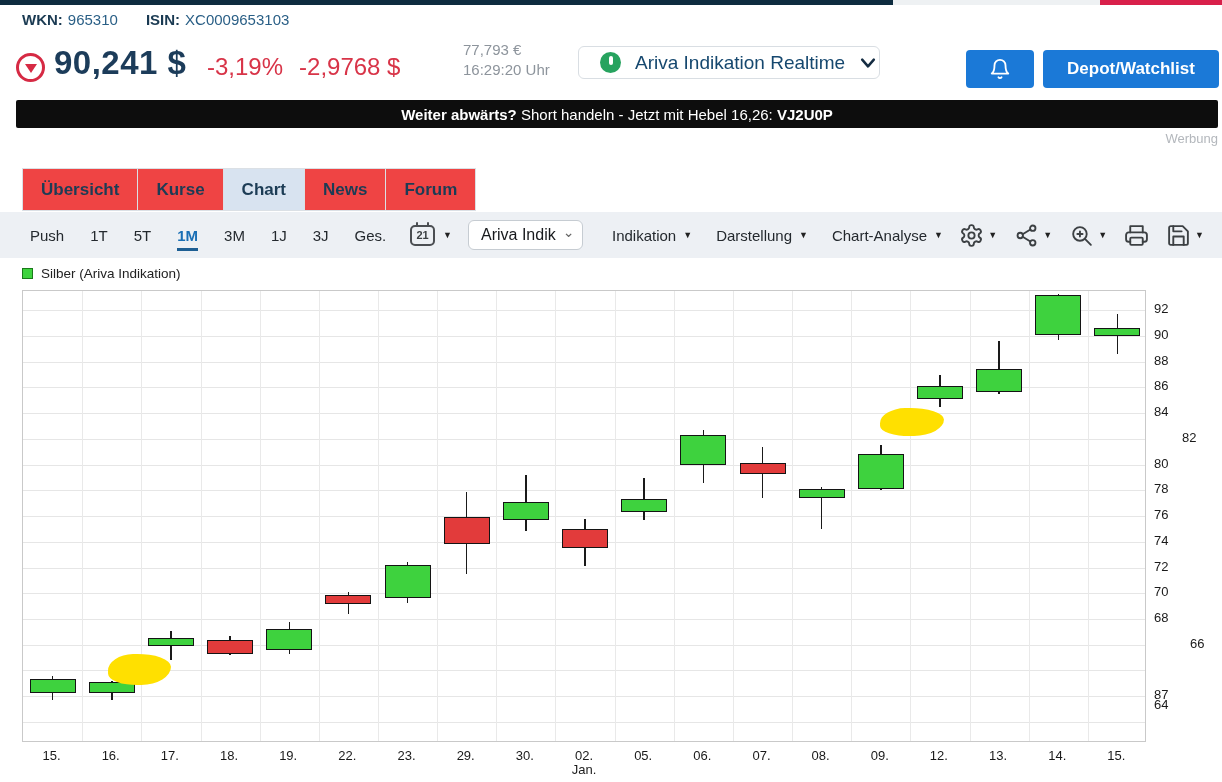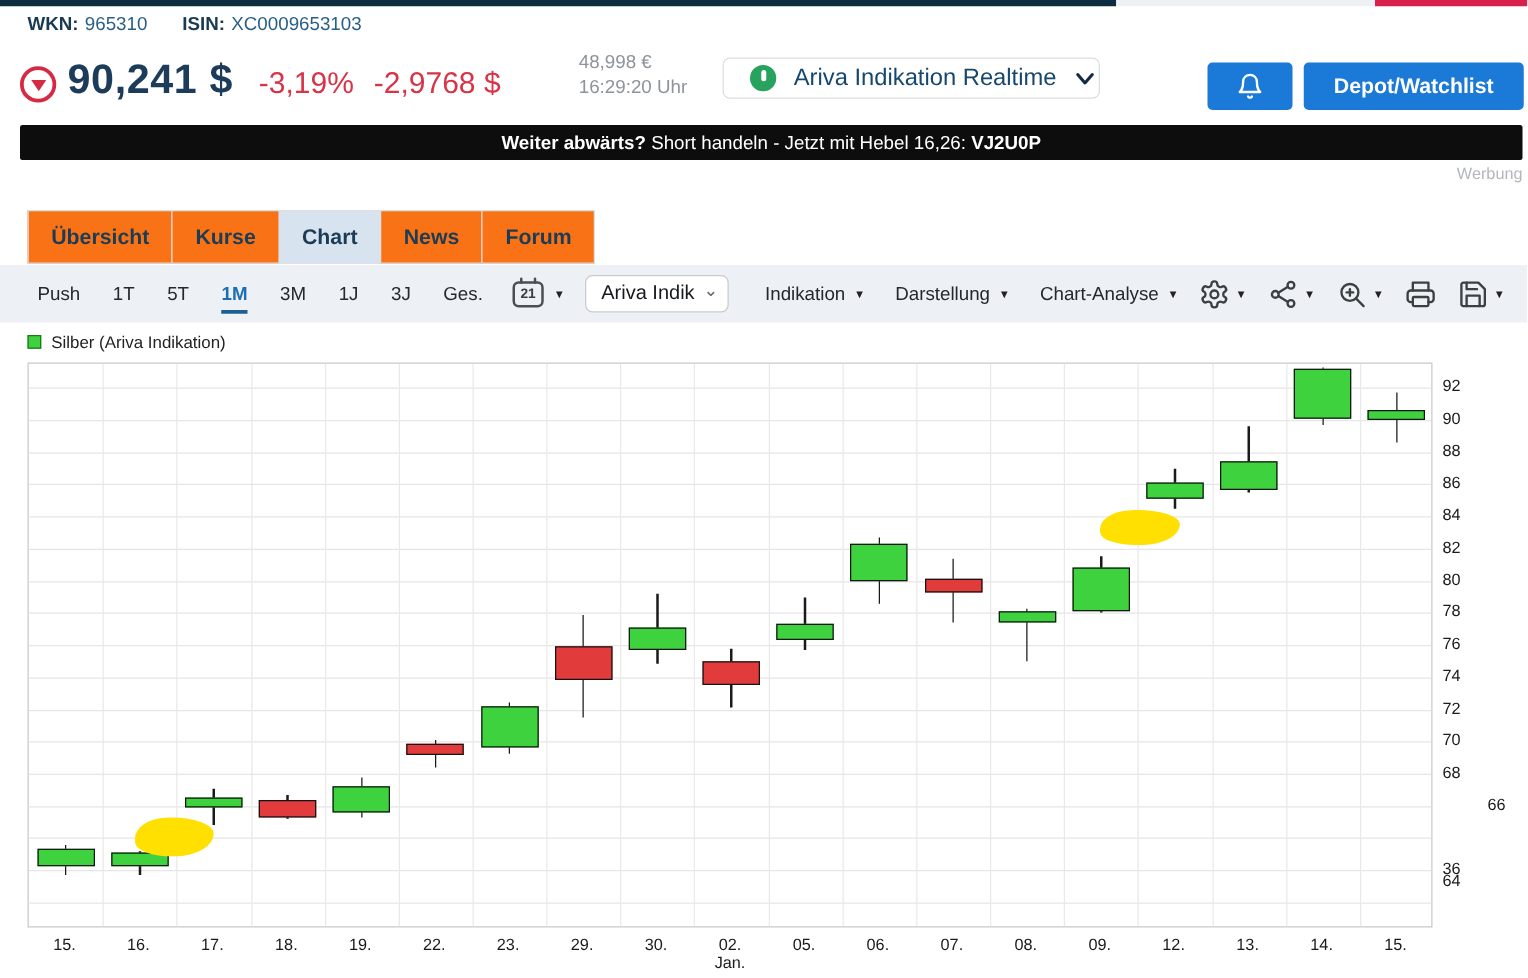--- a/index.html
+++ b/index.html
@@ -35,21 +35,21 @@
   .quote-chev { margin-left:13px; flex:none; }
   .bell-btn { position:absolute; left:966px; top:50px; width:68px; height:38px; background:#1b79d7; border:none; border-radius:4px; display:flex; align-items:center; justify-content:center; }
   .depot-btn { position:absolute; left:1043px; top:50px; width:176px; height:38px; background:#1b79d7; border:none; border-radius:4px; color:#fff; font-weight:bold; font-size:17px; font-family:"Liberation Sans",sans-serif; }
 
   
   .ad-banner { position:absolute; left:16px; top:100px; width:1202px; height:28px; background:#0d0d0d; border-radius:2px; color:#fff; font-size:15px; display:flex; align-items:center; justify-content:center; white-space:pre; }
   .werbung { position:absolute; right:4px; top:131px; font-size:13px; color:#b3b7bc; }
 
   
   .tabs { position:absolute; left:22px; top:168px; display:flex; }
-  .tab { height:43px; padding:0 18px; background:#f97316; border:1px solid #dbe0e5; margin-left:-1px; display:flex; align-items:center; font-size:17px; font-weight:bold; color:#1c3c55; }
+  .tab { height:43px; padding:0 18px; background:#ef4444; border:1px solid #dbe0e5; margin-left:-1px; display:flex; align-items:center; font-size:17px; font-weight:bold; color:#1c3c55; }
   .tab:first-child { margin-left:0; }
   .tab.active { background:#d8e3f0; }
   .tab-notch { position:absolute; left:230px; top:212px; width:0; height:0; border-left:9px solid transparent; border-right:9px solid transparent; border-top:7px solid #d8e3f0; }
 
   
   .toolbar { position:absolute; left:0; top:212px; width:1222px; height:46px; background:#edf0f4; }
   .ranges { position:absolute; left:30px; top:0; height:46px; display:flex; align-items:center; gap:26px; }
   .range-item { position:relative; font-size:15px; color:#24292e; height:46px; display:flex; align-items:center; }
   .range-item.active { color:#1a6fb5; font-weight:bold; }
   .range-item.active::after { content:""; position:absolute; left:0; right:0; bottom:7px; height:3px; background:#1d5e93; }
@@ -99,21 +99,21 @@
   </div>
 
   <div class="down-circle" data-interactable="false">
       <div class="down-tri" data-interactable="false"></div>
     </div>
   <div class="price" data-interactable="false">90,241 $</div>
   <div class="changes" data-interactable="false">
     <span data-interactable="false">-3,19%</span><span class="abs" data-interactable="false">-2,9768 $</span>
   </div>
   <div class="eur-block" data-interactable="false">
-    <div data-interactable="false">48,998 €</div>
+    <div data-interactable="false">77,793 €</div>
     <div data-interactable="false">16:29:20 Uhr</div>
   </div>
 
   <div class="quote-select" data-interactable="true">
     <span class="status-dot" data-interactable="false">
         <span class="dot-bar" data-interactable="false"></span>
       </span>
     <span class="quote-label" data-interactable="false">Ariva Indikation Realtime</span>
     <svg class="quote-chev" data-interactable="false" width="20" height="20" viewBox="0 0 24 24" fill="none" stroke="#142c42" stroke-width="3" stroke-linecap="round" stroke-linejoin="round">
         <polyline points="5 8 12 16 19 8"></polyline>
@@ -295,31 +295,31 @@
         <div class="wick" data-interactable="false" style="left: 975.4px; top: 50.2px; height: 52.7px; background: rgb(26, 26, 26);"></div>
         <div class="body" data-interactable="false" style="left: 953.1px; width: 46px; top: 78.4px; height: 23.1px; background: rgb(62, 210, 62);"></div>
         <div class="wick" data-interactable="false" style="left: 1034.5px; top: 2.6px; height: 46.3px; background: rgb(26, 26, 26);"></div>
         <div class="body" data-interactable="false" style="left: 1012.3px; width: 46px; top: 3.9px; height: 39.9px; background: rgb(62, 210, 62);"></div>
         <div class="wick" data-interactable="false" style="left: 1093.7px; top: 23.1px; height: 39.9px; background: rgb(26, 26, 26);"></div>
         <div class="body" data-interactable="false" style="left: 1071.4px; width: 46px; top: 37.3px; height: 7.7px; background: rgb(62, 210, 62);"></div>
         <div class="hl" data-interactable="false" style="left: 85.4px; width: 62.9px; top: 362.6px; height: 30.9px; background: rgb(255, 224, 0); border-radius: 42% 58% 50% 50% / 55% 45% 60% 40%;"></div>
         <div class="hl" data-interactable="false" style="left: 856.5px; width: 64.1px; top: 117px; height: 28.3px; background: rgb(255, 224, 0); border-radius: 42% 58% 50% 50% / 55% 45% 60% 40%;"></div>
       </div>
     <div id="yaxis" data-interactable="false">
-        <div class="ylab" data-interactable="false" style="top: 399.1px;">36</div>
+        <div class="ylab" data-interactable="false" style="top: 399.1px;">87</div>
         <div class="ylab" data-interactable="false" style="top: 373.3px; margin-top: 36px;">64</div>
         <div class="ylab" data-interactable="false" style="top: 347.6px; margin-left: 36px;">66</div>
         <div class="ylab" data-interactable="false" style="top: 321.9px;">68</div>
         <div class="ylab" data-interactable="false" style="top: 296.2px;">70</div>
         <div class="ylab" data-interactable="false" style="top: 270.5px;">72</div>
         <div class="ylab" data-interactable="false" style="top: 244.8px;">74</div>
         <div class="ylab" data-interactable="false" style="top: 219px;">76</div>
         <div class="ylab" data-interactable="false" style="top: 193.3px;">78</div>
         <div class="ylab" data-interactable="false" style="top: 167.6px;">80</div>
-        <div class="ylab" data-interactable="false" style="top: 141.9px;">82</div>
+        <div class="ylab" data-interactable="false" style="top: 141.9px; margin-left: 28px;">82</div>
         <div class="ylab" data-interactable="false" style="top: 116.2px;">84</div>
         <div class="ylab" data-interactable="false" style="top: 90.4px;">86</div>
         <div class="ylab" data-interactable="false" style="top: 64.7px;">88</div>
         <div class="ylab" data-interactable="false" style="top: 39px;">90</div>
         <div class="ylab" data-interactable="false" style="top: 13.3px;">92</div>
       </div>
     <div id="xaxis" data-interactable="false">
         <div class="xlab" data-interactable="false" style="left: 26.6px; top: 460px;">15.</div>
         <div class="xlab" data-interactable="false" style="left: 85.7px; top: 460px;">16.</div>
         <div class="xlab" data-interactable="false" style="left: 144.9px; top: 460px;">17.</div>

